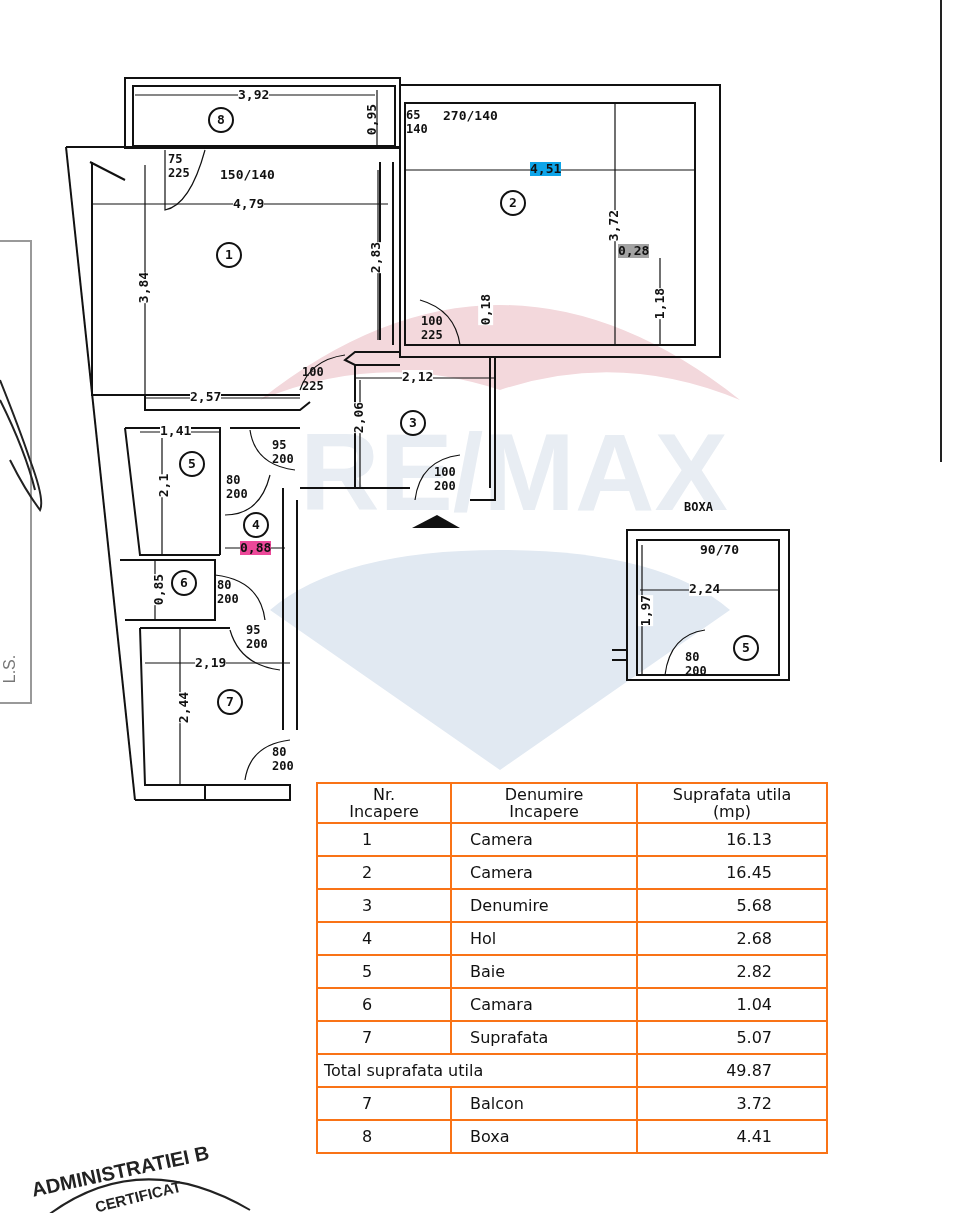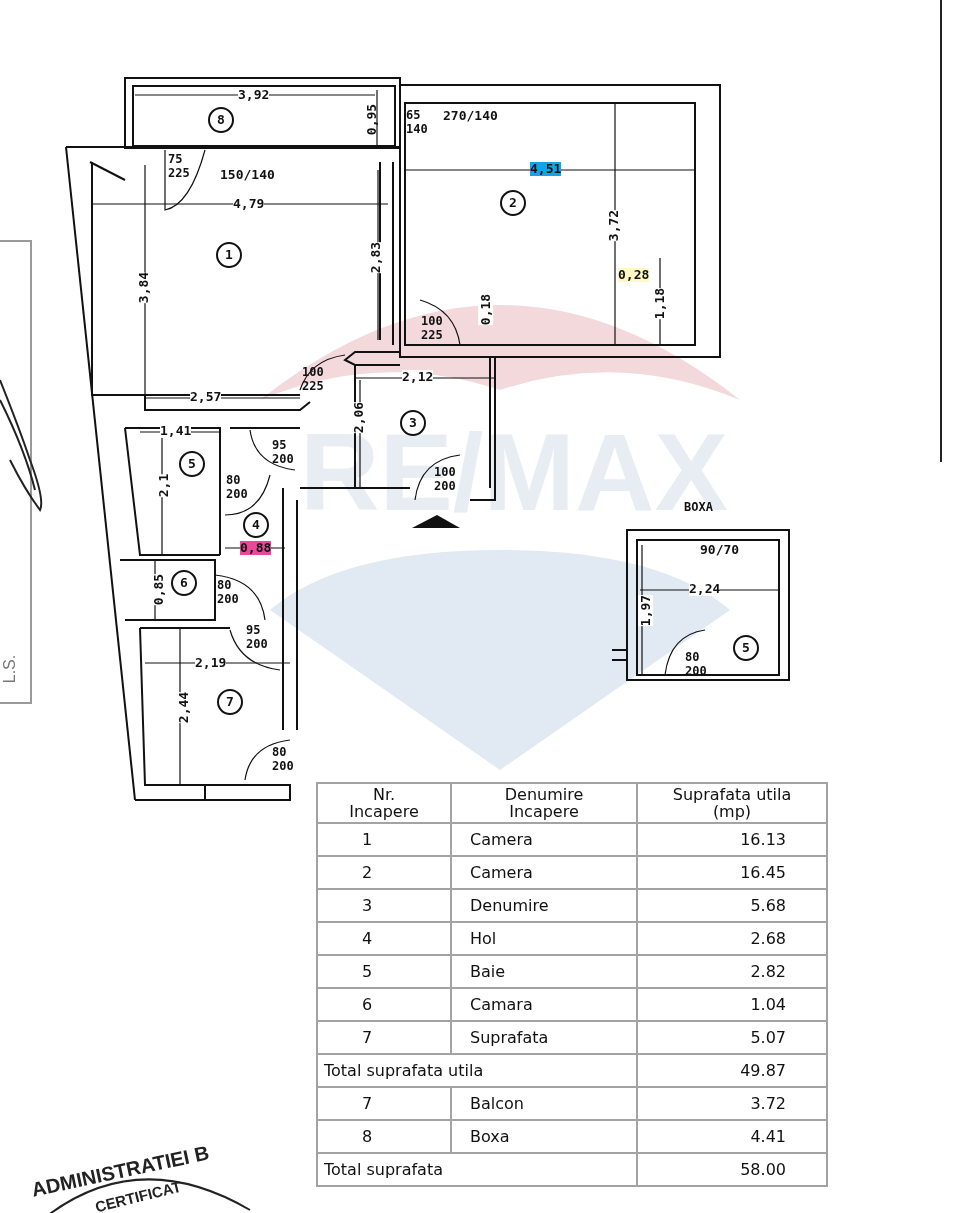--- a/index.html
+++ b/index.html
@@ -4,25 +4,25 @@
 <style>
   html,body{margin:0;padding:0;background:#fff;}
   body{width:960px;height:1213px;position:relative;overflow:hidden;font-family:"DejaVu Sans Mono","Liberation Mono",monospace;color:#111;}
   .abs{position:absolute;}
   svg{position:absolute;left:0;top:0;}
   .lbl{position:absolute;font-size:13px;font-weight:bold;line-height:14px;white-space:nowrap;color:#111;}
   .vlbl{position:absolute;font-size:13px;font-weight:bold;transform:rotate(-90deg);transform-origin:center;white-space:nowrap;}
   .circ{position:absolute;width:22px;height:22px;border:2px solid #111;border-radius:50%;font-size:13px;font-weight:bold;text-align:center;line-height:22px;}
   .door{position:absolute;font-size:12px;font-weight:bold;line-height:14px;}
   table.area{position:absolute;left:316px;top:782px;width:512px;border-collapse:collapse;font-family:"DejaVu Sans","Liberation Sans",sans-serif;font-size:16px;}
-  table.area td, table.area th{border:2px solid #a3a3a3;padding:2px 6px;height:27px;}
+  table.area td, table.area th{border:2px solid #f97316;padding:2px 6px;height:27px;}
   table.area th{font-weight:normal;text-align:center;line-height:17px;font-size:16px;}
   table.area td.nr{text-align:left;padding-left:44px;width:82px;}
   table.area td.name{padding-left:18px;width:160px;}
-  table.area td.val{text-align:right;padding-right:40px;}
+  table.area td.val{text-align:right;padding-right:54px;}
   table.area td.tot{text-align:left;}
   .side-label{position:absolute;left:0;top:240px;width:30px;height:460px;border:2px solid #999;border-left:none;}
   .side-text{position:absolute;font-family:"Liberation Sans",sans-serif;color:#777;font-size:16px;transform:rotate(-90deg);white-space:nowrap;}
   .stamp{position:absolute;left:30px;top:1160px;font-family:"Liberation Sans",sans-serif;font-weight:bold;font-size:20px;color:#222;transform:rotate(-12deg);}
   .stamp2{position:absolute;left:94px;top:1188px;font-family:"Liberation Sans",sans-serif;font-weight:bold;font-size:15px;color:#222;transform:rotate(-14deg);}
   .watermark{position:absolute;left:240px;top:250px;width:520px;height:520px;}
 </style>
 </head>
 <body>
 
@@ -127,21 +127,21 @@
 <div class="circ" style="left:733px;top:635px;">5</div>
 
 <div class="lbl" style="left:238px;top:88px;background:#fff;">3,92</div>
 <div class="vlbl" style="left:356px;top:112px;">0,95</div>
 <div class="lbl" style="left:233px;top:197px;background:#fff;">4,79</div>
 <div class="vlbl" style="left:128px;top:280px;background:#fff;">3,84</div>
 <div class="vlbl" style="left:360px;top:250px;background:#fff;">2,83</div>
 <div class="lbl" style="left:190px;top:390px;background:#fff;">2,57</div>
 <div class="lbl" style="left:530px;top:162px;background:#0ea5e9;">4,51</div>
 <div class="vlbl" style="left:598px;top:218px;background:#fff;">3,72</div>
-<div class="lbl" style="left:618px;top:268px;background:#fef9c3;">0,28</div>
+<div class="lbl" style="left:618px;top:244px;background:#a3a3a3;">0,28</div>
 <div class="vlbl" style="left:644px;top:296px;background:#fff;">1,18</div>
 <div class="vlbl" style="left:470px;top:302px;background:#fff;">0,18</div>
 <div class="lbl" style="left:402px;top:370px;background:#fff;">2,12</div>
 <div class="vlbl" style="left:343px;top:410px;background:#fff;">2,06</div>
 <div class="lbl" style="left:160px;top:424px;background:#fff;">1,41</div>
 <div class="vlbl" style="left:152px;top:478px;background:#fff;">2,1</div>
 <div class="lbl" style="left:240px;top:541px;background:#ec4899;">0,88</div>
 <div class="vlbl" style="left:143px;top:582px;background:#fff;">0,85</div>
 <div class="lbl" style="left:195px;top:656px;background:#fff;">2,19</div>
 <div class="vlbl" style="left:168px;top:700px;background:#fff;">2,44</div>
@@ -255,24 +255,20 @@
   <tr>
         <td class="nr">7</td>
         <td class="name">Balcon</td>
         <td class="val">3.72</td>
       </tr>
   <tr>
         <td class="nr">8</td>
         <td class="name">Boxa</td>
         <td class="val">4.41</td>
       </tr>
-  <tr>
-        <td class="tot" colspan="2">Total suprafata</td>
-        <td class="val">58.00</td>
-      </tr>
 </tbody>
   </table>
 
 <svg width="260" height="70" style="left:20px;top:1160px;">
   <path d="M10,70 Q110,-20 230,50" fill="none" stroke="#222" stroke-width="2"></path>
 </svg>
 <div class="stamp">ADMINISTRATIEI B</div>
 <div class="stamp2">CERTIFICAT</div>
 
 </body></html>

